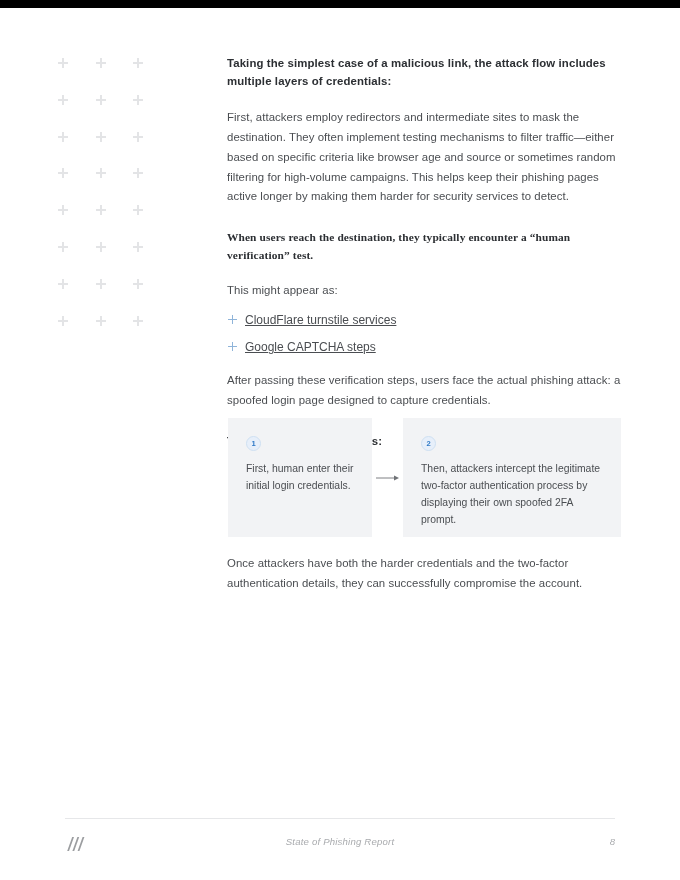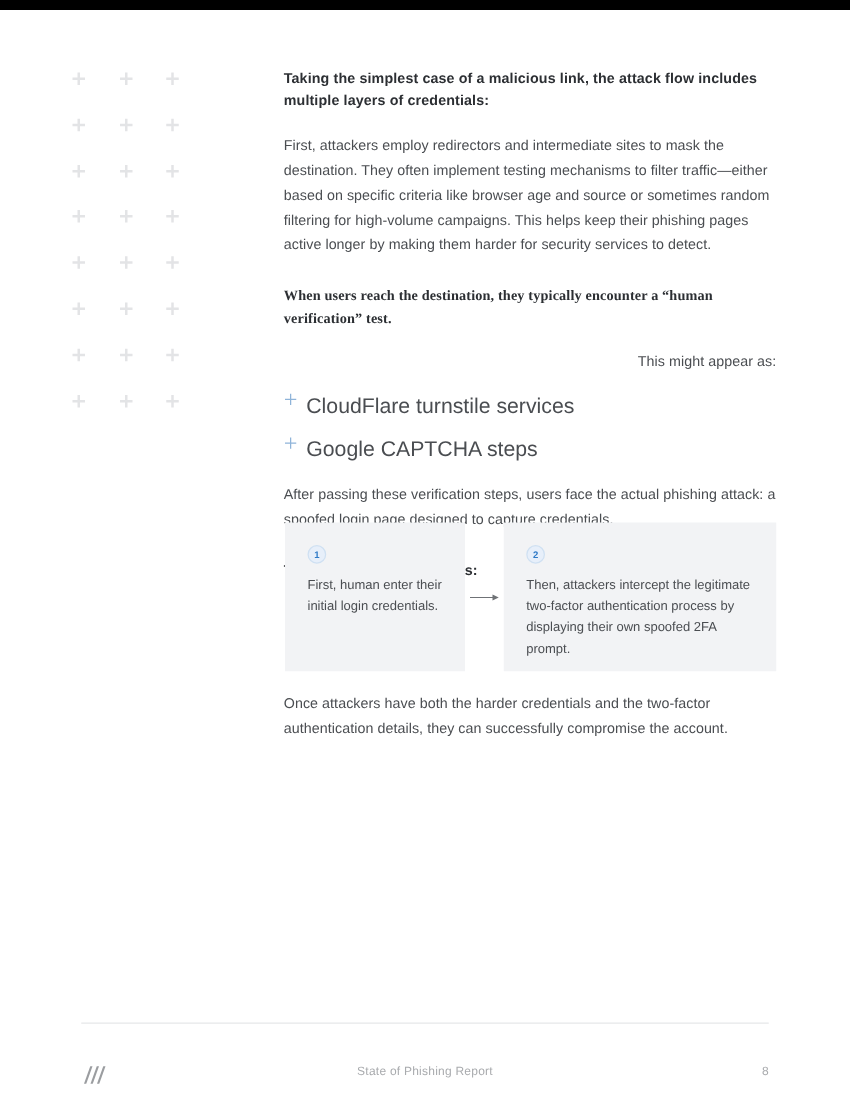--- a/index.html
+++ b/index.html
@@ -79,21 +79,20 @@
   p.body-text {
     font-size: 11.4px;
     line-height: 1.73;
     color: #4a4d51;
     margin: 0 0 18px 0;
     letter-spacing: 0.005em;
   }
 
   p.body-text.tight {
     margin-bottom: 10px;
-    text-align: right;
   }
 
   h2.lead.second {
     margin-top: 22px;
     margin-bottom: 17px;
     font-family: Liberation Serif, serif;
   }
 
   h2.lead.third {
     margin-top: 22px;
@@ -102,24 +101,25 @@
 
   
   ul.plus-list {
     list-style: none;
     margin: 0 0 14px 0;
     padding: 0;
   }
   ul.plus-list li {
     position: relative;
     padding-left: 18px;
-    font-size: 17px;
+    font-size: 12px;
     line-height: 1.6;
     color: #4a4d51;
     margin-bottom: 8px;
+    text-decoration: underline;
   }
   .bullet-plus {
     position: absolute;
     left: 1px;
     top: 4px;
     width: 9px;
     height: 9px;
     color: #8fb4d9;
   }
   .bullet-plus::before,
@@ -206,22 +206,23 @@
     top: 818px;
     width: 550px;
   }
   .footer-rule {
     width: 100%;
     height: 1px;
     background: #e6e7e9;
   }
   .footer-row {
     position: relative;
-    margin-top: 30px;
+    margin-top: 14px;
     height: 22px;
+    font-style: italic;
   }
   .footer-logo {
     position: absolute;
     left: 0;
     top: 2px;
     width: 22px;
     height: 18px;
   }
   .footer-title {
     position: absolute;

